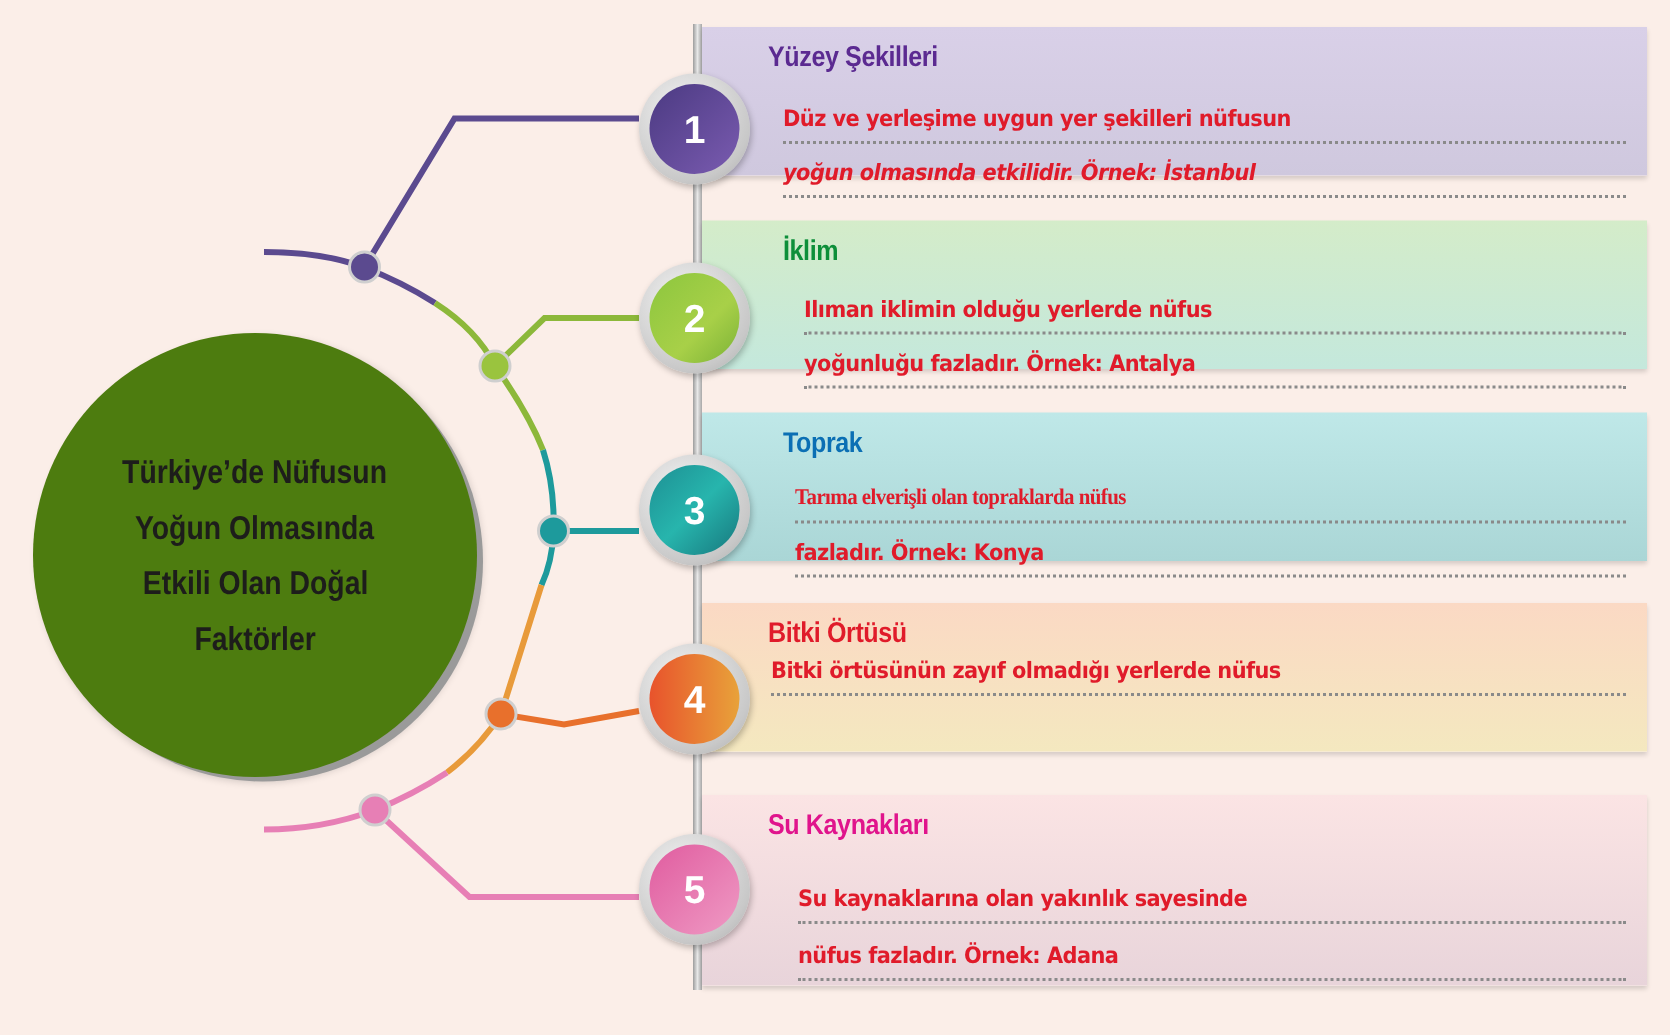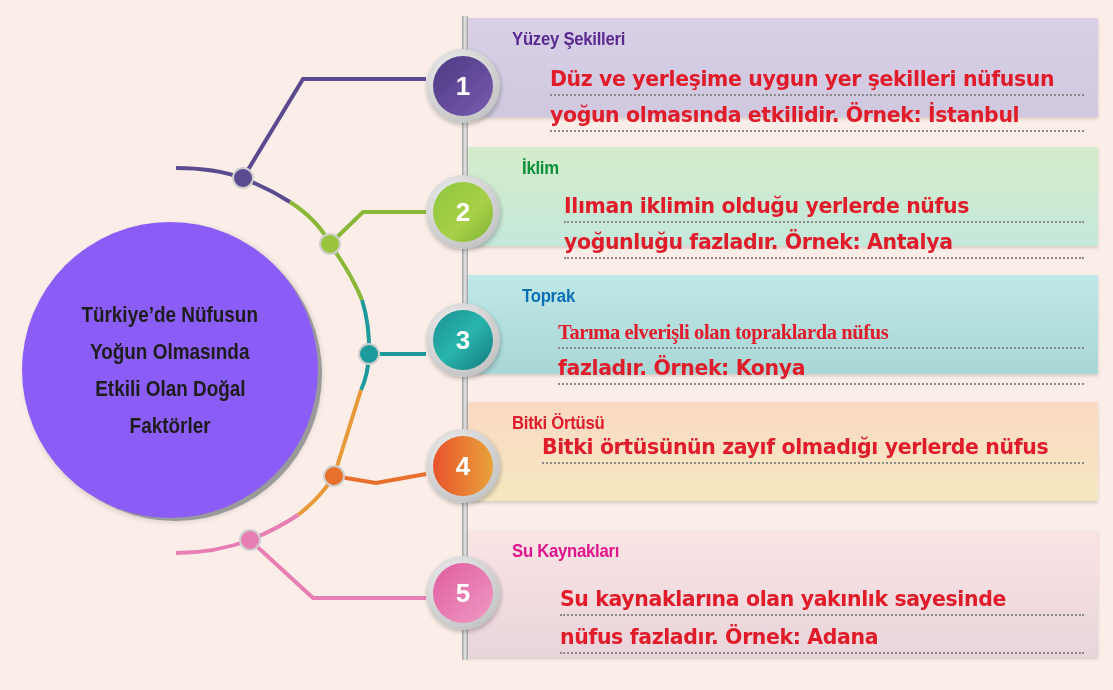--- a/index.html
+++ b/index.html
@@ -23,25 +23,24 @@
     }
     .panel .title {
       position: absolute; left: 44px; top: 10px;
       font-family: "Liberation Sans", sans-serif; font-weight: bold;
       font-size: 19px; letter-spacing: -0.3px;
       transform: scaleX(0.88); transform-origin: left center;
     }
     .panel .line {
       position: absolute; left: 54px; right: 14px; height: 34px;
       font-family: "DejaVu Sans", sans-serif; font-weight: bold;
-      font-size: 22px; color: #e01b2a; white-space: nowrap;
+      font-size: 15px; color: #e01b2a; white-space: nowrap;
       border-bottom: 2px dotted #8a8a8a;
       line-height: 34px;
       letter-spacing: -0.4px;
-      margin-left: 28px;
     }
     .panel .line span { display: inline-block; transform: scaleX(0.93); transform-origin: left center; }
 
     .p1 { top: 18px; background: linear-gradient(180deg, #d9d0e8, #cfc8de); }
     .p2 { top: 147px; background: linear-gradient(180deg, #d4ecc9, #c4e8dc); }
     .p3 { top: 275px; background: linear-gradient(180deg, #bfe8e8, #aad6d6); }
     .p4 { top: 402px; background: linear-gradient(180deg, #fbd9c4, #f4e8bf); }
     .p5 { top: 530px; background: linear-gradient(180deg, #fbe4e4, #e8d4da); height: 127px; }
 
     .p1 .title { color: #5b2a91; }
@@ -67,21 +66,21 @@
     .n2 .inner { background: linear-gradient(135deg, #8cc63e, #a8d048 60%, #7bb236); }
     .n3 { left: 426px; top: 303px; }
     .n3 .inner { background: linear-gradient(135deg, #1d8f93, #27b5ad 50%, #17777d); }
     .n4 { left: 426px; top: 429px; }
     .n4 .inner { background: linear-gradient(90deg, #e8532c, #e8a23a); }
     .n5 { left: 426px; top: 556px; }
     .n5 .inner { background: linear-gradient(135deg, #e05c9f, #ef9ac4); }
 
     .center {
       position: absolute; left: 22px; top: 222px; width: 296px; height: 296px; border-radius: 50%;
-      background: #8b5cf6;
+      background: #4d7c0f;
       box-shadow: 5px 4px 0 -1px #9a9a9a, 3px 3px 6px rgba(0,0,0,0.2);
       display: flex; flex-direction: column; align-items: center; justify-content: center;
     }
     .center .ct {
       font-family: "Liberation Sans", sans-serif; font-weight: bold; font-size: 22px;
       color: #1d1d1b; line-height: 37px; text-align: center;
       transform: scaleX(0.86); white-space: nowrap;
     }
   </style>
 </head>
@@ -115,21 +114,21 @@
     <div class="ct">Yoğun Olmasında</div>
     <div class="ct">Etkili Olan Doğal</div>
     <div class="ct">Faktörler</div>
   </div>
 
   <div class="vbar"></div>
 
   <div class="panel p1">
     <div class="title">Yüzey Şekilleri</div>
     <div class="line" style="top:44px; left:54px;"><span>Düz ve yerleşime uygun yer şekilleri nüfusun</span></div>
-    <div class="line" style="top:80px; left:54px;"><span>yoğun olmasında etkilidir. Örnek: İstanbul</span></div>
+    <div class="line" style="top:80px; left:54px;font-style:italic;"><span>yoğun olmasında etkilidir. Örnek: İstanbul</span></div>
   </div>
 
   <div class="panel p2">
     <div class="title" style="left:54px;">İklim</div>
     <div class="line" style="top:42px; left:68px;"><span>Ilıman iklimin olduğu yerlerde nüfus</span></div>
     <div class="line" style="top:78px; left:68px;"><span>yoğunluğu fazladır. Örnek: Antalya</span></div>
   </div>
 
   <div class="panel p3">
     <div class="title" style="left:54px;">Toprak</div>

